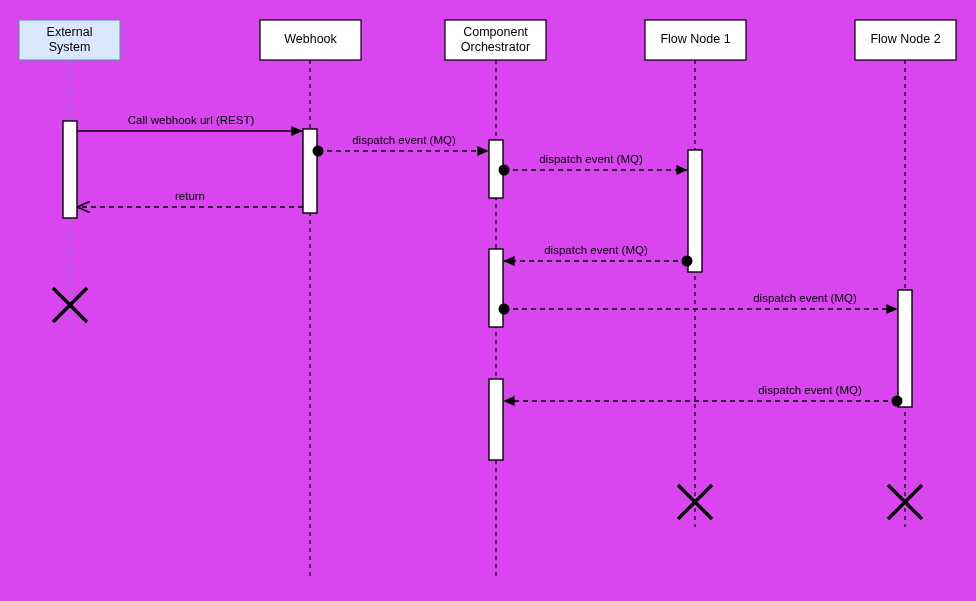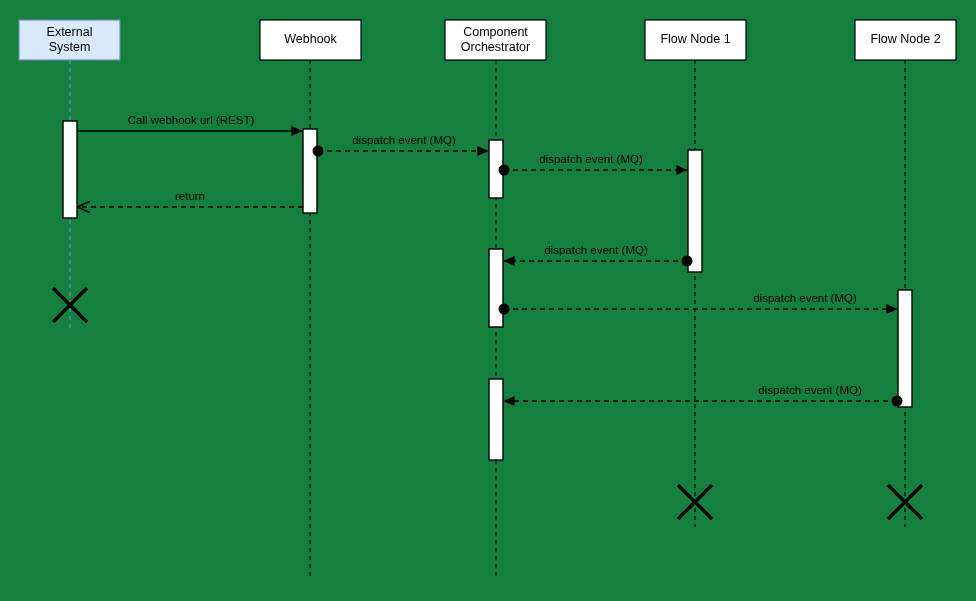--- a/index.html
+++ b/index.html
@@ -8,21 +8,21 @@
     padding: 0;
     background: #ffffff;
   }
   body {
     font-family: "Liberation Sans", "DejaVu Sans", sans-serif;
   }
   #diagram-root {
     position: relative;
     width: 976px;
     height: 601px;
-    background: #15803d;
+    background: #d946ef;
     overflow: hidden;
   }
   svg.canvas {
     position: absolute;
     left: 0;
     top: 0;
     width: 976px;
     height: 601px;
     display: block;
   }

